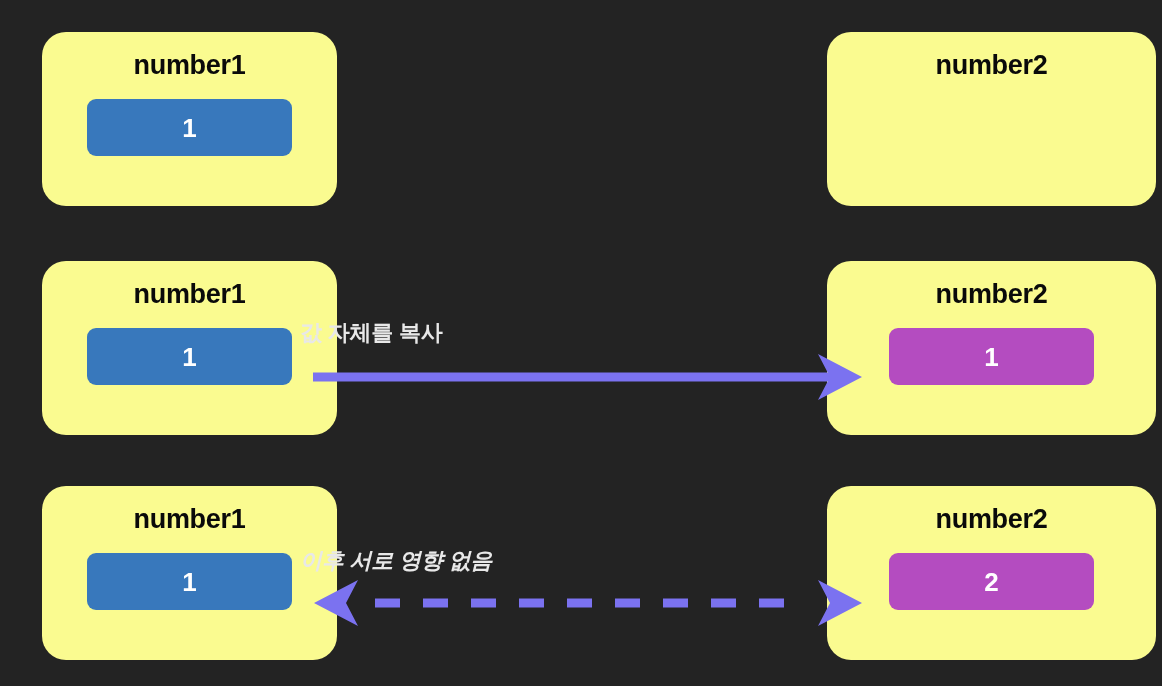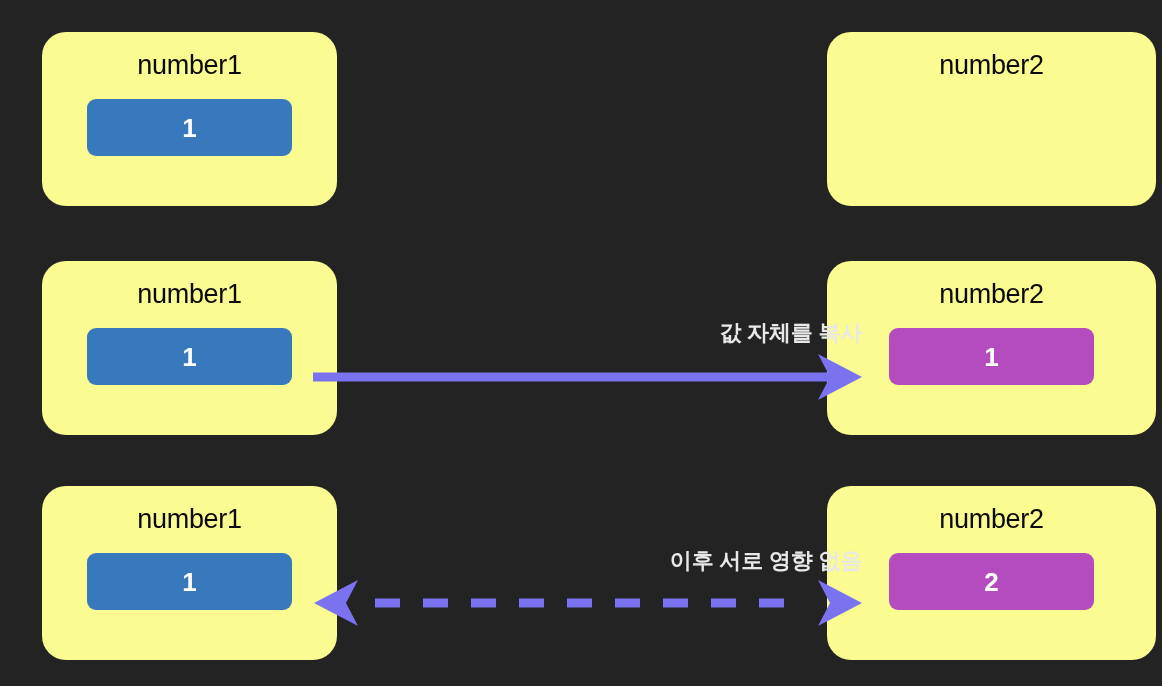--- a/index.html
+++ b/index.html
@@ -27,21 +27,21 @@
     background: #FAFB90;
     border-radius: 24px;
     display: flex;
     flex-direction: column;
     align-items: center;
     justify-content: flex-start;
     padding-top: 18px;
   }
   .card-title {
     font-size: 27px;
-    font-weight: normal;
+    font-weight: bold;
     color: #0A0A0A;
     line-height: 1.15;
     letter-spacing: -0.3px;
     text-align: center;
     white-space: nowrap;
   }
   .chip {
     box-sizing: border-box;
     height: 57px;
     border-radius: 9px;
@@ -71,29 +71,29 @@
     left: 300px;
     width: 562px;
     pointer-events: none;
   }
   .connector svg { display: block; overflow: visible; }
 
   .edge-label {
     position: absolute;
     width: 562px;
     left: 300px;
-    text-align: right;
+    text-align: left;
     color: #E8E8E8;
     font-size: 22px;
     font-weight: bold;
     letter-spacing: -0.2px;
     white-space: nowrap;
   }
   .label-row2 { top: 318px; }
-  .label-row3 { top: 546px; }
+  .label-row3 { top: 546px; font-style: italic; }
 
   .conn-row2 { top: 352px; height: 50px; }
   .conn-row3 { top: 578px; height: 50px; }
 </style>
 </head>
 <body>
 
 <div id="stage">
 
   <div class="card left row1">

